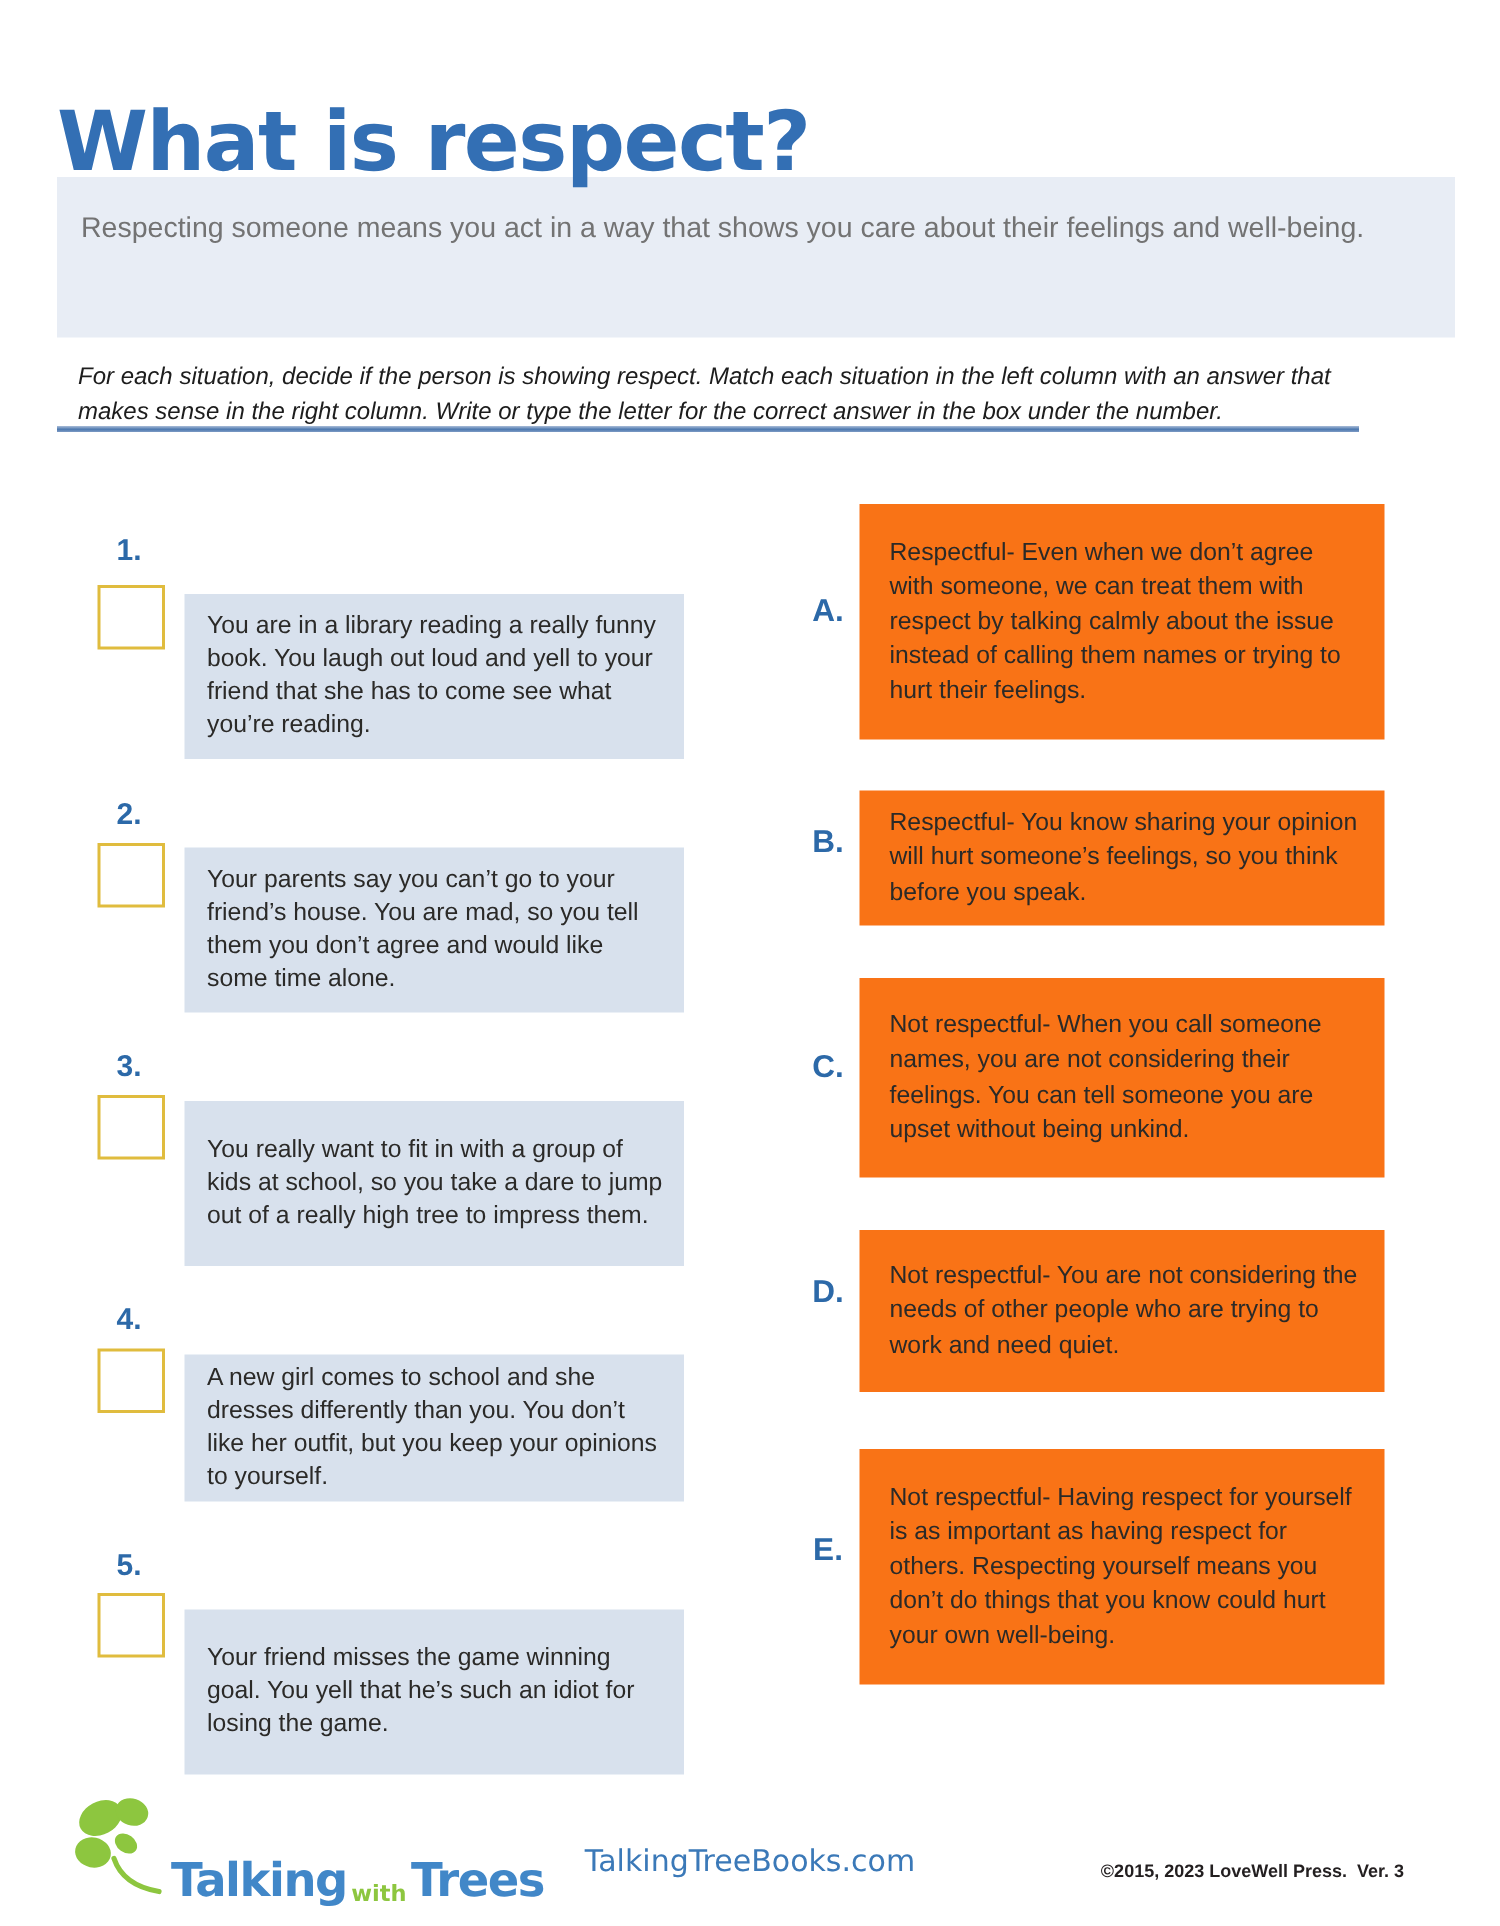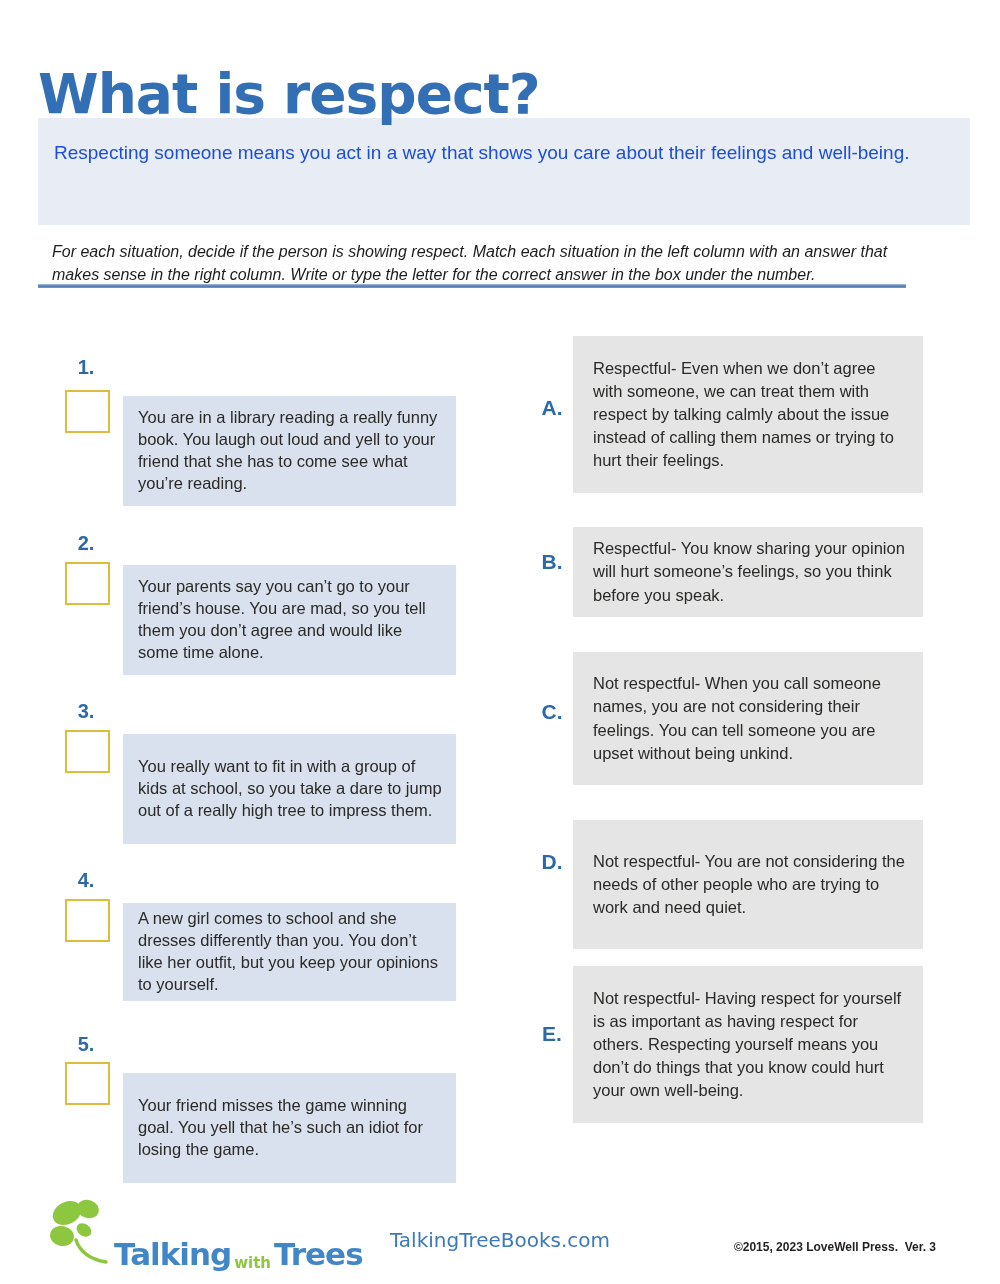--- a/index.html
+++ b/index.html
@@ -2,38 +2,38 @@
 <html><head>
 <meta charset="utf-8">
 <style>
   html,body{margin:0;padding:0;background:#ffffff;}
   body{font-family:"Liberation Sans", sans-serif; color:#2b2a28;}
   .page{position:relative;width:1000px;height:1284px;background:#ffffff;overflow:hidden;margin:0 auto;}
 
   
   .intro-box{position:absolute;left:38px;top:118px;width:932px;height:107px;background:#e8edf5;
              box-sizing:border-box;padding:22px 28px 0 16px;}
-  .intro-box p{margin:0 0 11px 0;font-size:19px;line-height:1.35;color:#1d4ed8;}
+  .intro-box p{margin:0 0 11px 0;font-size:19px;line-height:1.35;color:#737373;}
   .page-title{position:absolute;left:38px;top:62px;width:700px;font-size:55px;font-weight:bold;
               color:#336fb4;letter-spacing:-1px;font-family:"DejaVu Sans", sans-serif;}
   .instructions{position:absolute;left:52px;top:240px;width:872px;font-style:italic;
                 font-size:16px;line-height:1.45;color:#1d1d1d;}
   .divider{position:absolute;left:38px;top:284px;width:868px;height:4px;
            background:linear-gradient(#aabdd8, #4d79b0 55%, #7d9ac4);}
 
   
   .sit-box{position:absolute;left:123px;width:333px;background:#d8e1ed;box-sizing:border-box;
            display:flex;align-items:center;padding:0 14px 0 15px;font-size:16.5px;line-height:1.33;color:#2b2a28;margin-top:48px;}
   .num-label{position:absolute;left:62px;width:48px;text-align:center;font-weight:bold;
              font-size:20px;color:#2c69a8;}
   .ans-square{position:absolute;left:65px;width:45px;height:43px;background:#ffffff;
               border:2px solid #e0bc3e;box-sizing:border-box;}
 
   
-  .ansr-box{position:absolute;left:573px;width:350px;background:#e5e5e5;box-sizing:border-box;
+  .ansr-box{position:absolute;left:573px;width:350px;background:#f97316;box-sizing:border-box;
             display:flex;align-items:center;padding:0 18px 0 20px;font-size:16.5px;line-height:1.4;color:#2b2a28;}
   .letter-label{position:absolute;left:532px;width:40px;text-align:center;font-weight:bold;
                 font-size:21px;color:#2c69a8;}
 
   
   .footer-logo{position:absolute;left:46px;top:1200px;height:72px;display:flex;align-items:flex-end;}
   .logo-leaves{margin-right:2px;}
   .logo-text{font-family:"DejaVu Sans", sans-serif;font-weight:bold;letter-spacing:-1px;}
   .logo-talking,.logo-trees{font-size:31px;color:#4187c8;}
   .logo-with{font-size:15px;color:#8dc63f;margin:0 3px;position:relative;top:3px;letter-spacing:0;}
@@ -92,21 +92,21 @@
   <div class="ansr-box" style="top:527px;height:90px">
     <span>Respectful- You know sharing your opinion will hurt someone’s feelings, so you think before you speak.</span>
   </div>
 
   <div class="letter-label" style="top:700px">C.</div>
   <div class="ansr-box" style="top:652px;height:133px">
     <span>Not respectful- When you call someone names, you are not considering their feelings. You can tell someone you are upset without being unkind.</span>
   </div>
 
   <div class="letter-label" style="top:850px">D.</div>
-  <div class="ansr-box" style="top:820px;height:129px">
+  <div class="ansr-box" style="top:820px;height:108px">
     <span>Not respectful- You are not considering the needs of other people who are trying to work and need quiet.</span>
   </div>
 
   <div class="letter-label" style="top:1022px">E.</div>
   <div class="ansr-box" style="top:966px;height:157px">
     <span>Not respectful- Having respect for yourself is as important as having respect for others. Respecting yourself means you don’t do things that you know could hurt your own well-being.</span>
   </div>
 
   <div class="footer-logo">
     <span class="logo-leaves">

